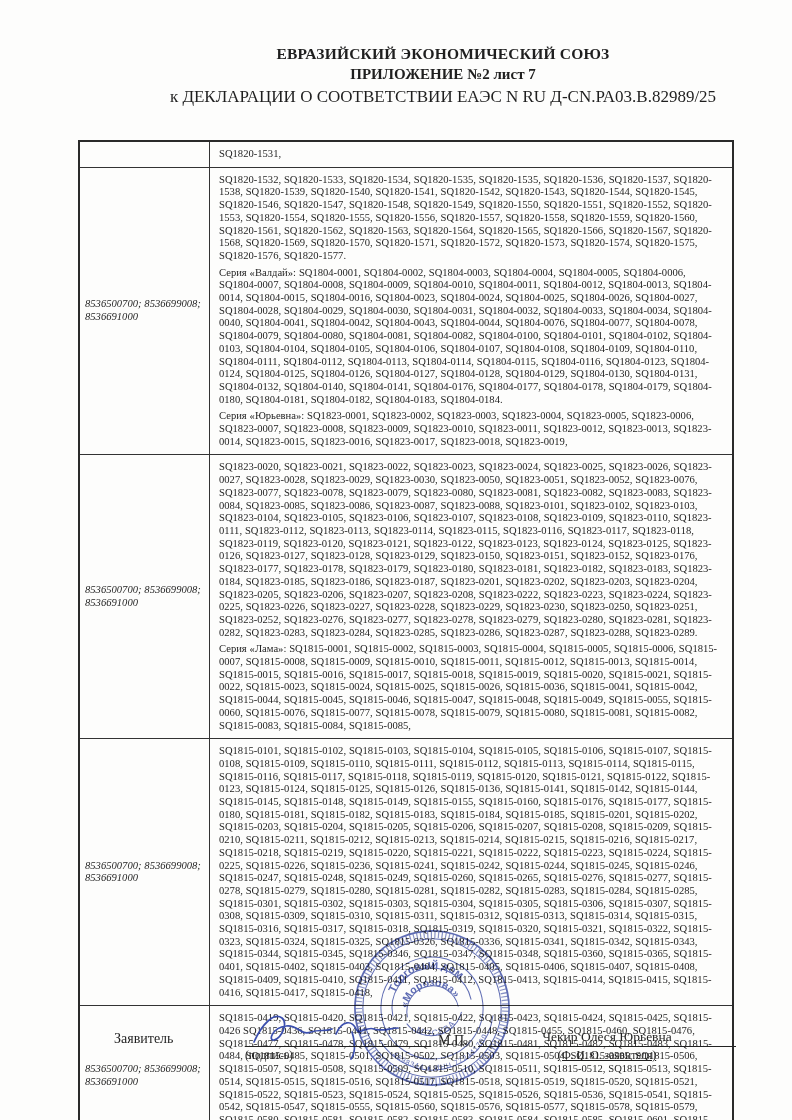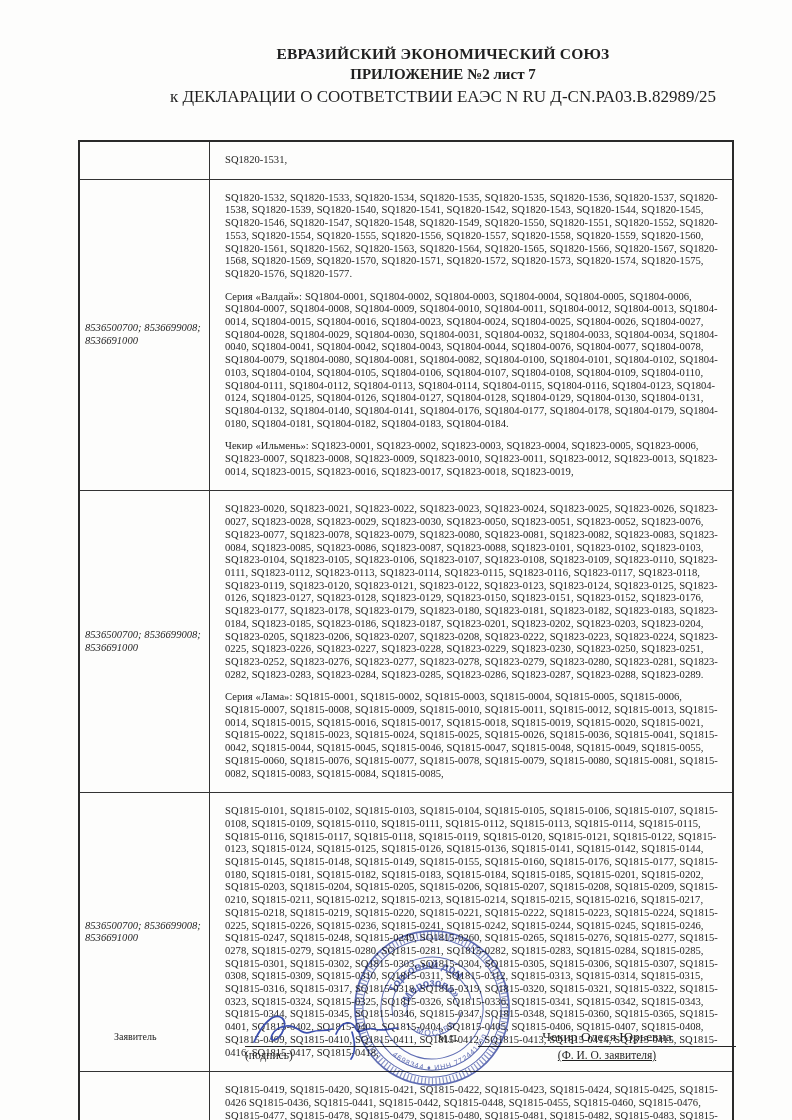--- a/index.html
+++ b/index.html
@@ -19,23 +19,23 @@
     border:2px solid #2a2a2a;
   }
   table.product-table td{
     border:1px solid #333;
     font-size:10.6px;line-height:12.7px;
     padding:2px 4px 2px 5px;
     vertical-align:middle;
     word-spacing:0.2px;
   }
   td.code-cell{width:120px;font-size:10.8px;font-style:italic;}
-  td.items-cell p{margin:10px;}
+  td.items-cell p{margin:4px;}
 
-  .footer-label{position:absolute;font-size:10px;}
+  .footer-label{position:absolute;font-size:14px;}
   .applicant-label{left:114px;top:1031px;}
   .mp-label{left:438px;top:1033px;text-align:right;}
   .sig-line{position:absolute;left:245px;top:1046px;width:186px;border-top:1px solid #222;height:0;}
   .sig-caption{position:absolute;left:245px;top:1049px;width:186px;text-align:left;font-size:11.5px;}
   .name-line{position:absolute;left:478px;top:1046px;width:258px;border-top:1px solid #222;height:0;}
   .applicant-name{position:absolute;left:478px;top:1029px;width:258px;text-align:center;font-size:13.5px;}
   .name-caption{position:absolute;left:478px;top:1049px;width:258px;text-align:center;font-size:11.5px;text-decoration:underline;}
 
   .signature-svg{position:absolute;left:248px;top:1002px;width:190px;height:60px;}
   .stamp-svg{
@@ -58,21 +58,21 @@
         <td class="code-cell"></td>
         <td class="items-cell">
           <p>SQ1820-1531,</p>
         </td>
       </tr>
       <tr>
         <td class="code-cell">8536500700; 8536699008; 8536691000</td>
         <td class="items-cell">
           <p>SQ1820-1532, SQ1820-1533, SQ1820-1534, SQ1820-1535, SQ1820-1535, SQ1820-1536, SQ1820-1537, SQ1820-1538, SQ1820-1539, SQ1820-1540, SQ1820-1541, SQ1820-1542, SQ1820-1543, SQ1820-1544, SQ1820-1545, SQ1820-1546, SQ1820-1547, SQ1820-1548, SQ1820-1549, SQ1820-1550, SQ1820-1551, SQ1820-1552, SQ1820-1553, SQ1820-1554, SQ1820-1555, SQ1820-1556, SQ1820-1557, SQ1820-1558, SQ1820-1559, SQ1820-1560, SQ1820-1561, SQ1820-1562, SQ1820-1563, SQ1820-1564, SQ1820-1565, SQ1820-1566, SQ1820-1567, SQ1820-1568, SQ1820-1569, SQ1820-1570, SQ1820-1571, SQ1820-1572, SQ1820-1573, SQ1820-1574, SQ1820-1575, SQ1820-1576, SQ1820-1577.</p>
           <p>Серия «Валдай»: SQ1804-0001, SQ1804-0002, SQ1804-0003, SQ1804-0004, SQ1804-0005, SQ1804-0006, SQ1804-0007, SQ1804-0008, SQ1804-0009, SQ1804-0010, SQ1804-0011, SQ1804-0012, SQ1804-0013, SQ1804-0014, SQ1804-0015, SQ1804-0016, SQ1804-0023, SQ1804-0024, SQ1804-0025, SQ1804-0026, SQ1804-0027, SQ1804-0028, SQ1804-0029, SQ1804-0030, SQ1804-0031, SQ1804-0032, SQ1804-0033, SQ1804-0034, SQ1804-0040, SQ1804-0041, SQ1804-0042, SQ1804-0043, SQ1804-0044, SQ1804-0076, SQ1804-0077, SQ1804-0078, SQ1804-0079, SQ1804-0080, SQ1804-0081, SQ1804-0082, SQ1804-0100, SQ1804-0101, SQ1804-0102, SQ1804-0103, SQ1804-0104, SQ1804-0105, SQ1804-0106, SQ1804-0107, SQ1804-0108, SQ1804-0109, SQ1804-0110, SQ1804-0111, SQ1804-0112, SQ1804-0113, SQ1804-0114, SQ1804-0115, SQ1804-0116, SQ1804-0123, SQ1804-0124, SQ1804-0125, SQ1804-0126, SQ1804-0127, SQ1804-0128, SQ1804-0129, SQ1804-0130, SQ1804-0131, SQ1804-0132, SQ1804-0140, SQ1804-0141, SQ1804-0176, SQ1804-0177, SQ1804-0178, SQ1804-0179, SQ1804-0180, SQ1804-0181, SQ1804-0182, SQ1804-0183, SQ1804-0184.</p>
-          <p>Чекир «Ильмень»: SQ1823-0001, SQ1823-0002, SQ1823-0003, SQ1823-0004, SQ1823-0005, SQ1823-0006, SQ1823-0007, SQ1823-0008, SQ1823-0009, SQ1823-0010, SQ1823-0011, SQ1823-0012, SQ1823-0013, SQ1823-0014, SQ1823-0015, SQ1823-0016, SQ1823-0017, SQ1823-0018, SQ1823-0019,</p>
+          <p>Серия «Юрьевна»: SQ1823-0001, SQ1823-0002, SQ1823-0003, SQ1823-0004, SQ1823-0005, SQ1823-0006, SQ1823-0007, SQ1823-0008, SQ1823-0009, SQ1823-0010, SQ1823-0011, SQ1823-0012, SQ1823-0013, SQ1823-0014, SQ1823-0015, SQ1823-0016, SQ1823-0017, SQ1823-0018, SQ1823-0019,</p>
         </td>
       </tr>
       <tr>
         <td class="code-cell">8536500700; 8536699008; 8536691000</td>
         <td class="items-cell">
           <p>SQ1823-0020, SQ1823-0021, SQ1823-0022, SQ1823-0023, SQ1823-0024, SQ1823-0025, SQ1823-0026, SQ1823-0027, SQ1823-0028, SQ1823-0029, SQ1823-0030, SQ1823-0050, SQ1823-0051, SQ1823-0052, SQ1823-0076, SQ1823-0077, SQ1823-0078, SQ1823-0079, SQ1823-0080, SQ1823-0081, SQ1823-0082, SQ1823-0083, SQ1823-0084, SQ1823-0085, SQ1823-0086, SQ1823-0087, SQ1823-0088, SQ1823-0101, SQ1823-0102, SQ1823-0103, SQ1823-0104, SQ1823-0105, SQ1823-0106, SQ1823-0107, SQ1823-0108, SQ1823-0109, SQ1823-0110, SQ1823-0111, SQ1823-0112, SQ1823-0113, SQ1823-0114, SQ1823-0115, SQ1823-0116, SQ1823-0117, SQ1823-0118, SQ1823-0119, SQ1823-0120, SQ1823-0121, SQ1823-0122, SQ1823-0123, SQ1823-0124, SQ1823-0125, SQ1823-0126, SQ1823-0127, SQ1823-0128, SQ1823-0129, SQ1823-0150, SQ1823-0151, SQ1823-0152, SQ1823-0176, SQ1823-0177, SQ1823-0178, SQ1823-0179, SQ1823-0180, SQ1823-0181, SQ1823-0182, SQ1823-0183, SQ1823-0184, SQ1823-0185, SQ1823-0186, SQ1823-0187, SQ1823-0201, SQ1823-0202, SQ1823-0203, SQ1823-0204, SQ1823-0205, SQ1823-0206, SQ1823-0207, SQ1823-0208, SQ1823-0222, SQ1823-0223, SQ1823-0224, SQ1823-0225, SQ1823-0226, SQ1823-0227, SQ1823-0228, SQ1823-0229, SQ1823-0230, SQ1823-0250, SQ1823-0251, SQ1823-0252, SQ1823-0276, SQ1823-0277, SQ1823-0278, SQ1823-0279, SQ1823-0280, SQ1823-0281, SQ1823-0282, SQ1823-0283, SQ1823-0284, SQ1823-0285, SQ1823-0286, SQ1823-0287, SQ1823-0288, SQ1823-0289.</p>
           <p>Серия «Лама»: SQ1815-0001, SQ1815-0002, SQ1815-0003, SQ1815-0004, SQ1815-0005, SQ1815-0006, SQ1815-0007, SQ1815-0008, SQ1815-0009, SQ1815-0010, SQ1815-0011, SQ1815-0012, SQ1815-0013, SQ1815-0014, SQ1815-0015, SQ1815-0016, SQ1815-0017, SQ1815-0018, SQ1815-0019, SQ1815-0020, SQ1815-0021, SQ1815-0022, SQ1815-0023, SQ1815-0024, SQ1815-0025, SQ1815-0026, SQ1815-0036, SQ1815-0041, SQ1815-0042, SQ1815-0044, SQ1815-0045, SQ1815-0046, SQ1815-0047, SQ1815-0048, SQ1815-0049, SQ1815-0055, SQ1815-0060, SQ1815-0076, SQ1815-0077, SQ1815-0078, SQ1815-0079, SQ1815-0080, SQ1815-0081, SQ1815-0082, SQ1815-0083, SQ1815-0084, SQ1815-0085,</p>
         </td>
       </tr>
       <tr>

